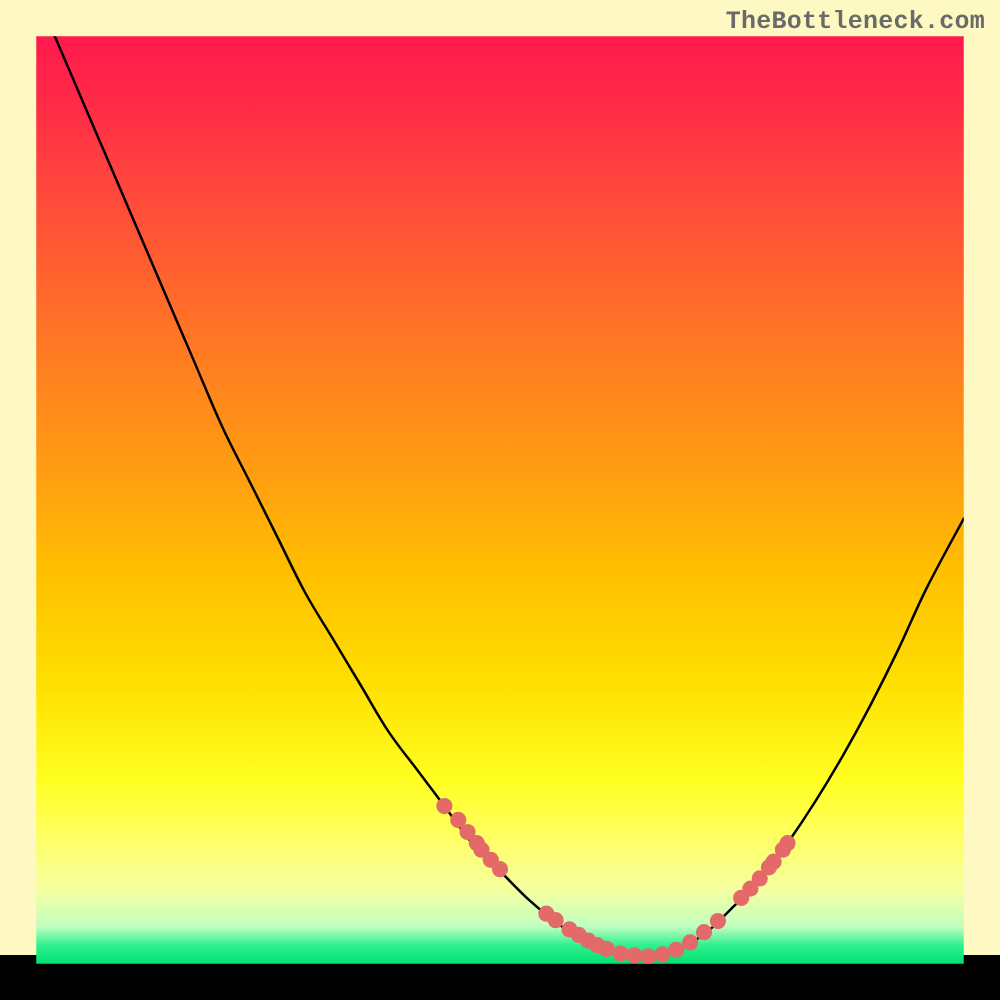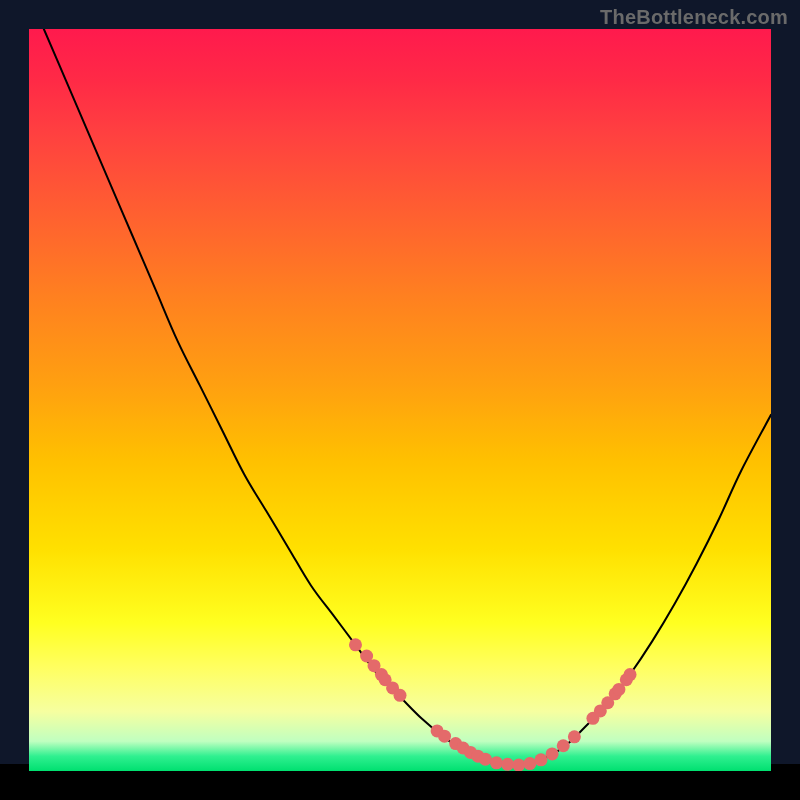--- a/index.html
+++ b/index.html
@@ -8,21 +8,22 @@
     width: 800px;
     height: 800px;
     background: #000;
     overflow: hidden;
     font-family: Arial, Helvetica, sans-serif;
   }
   .frame {
     position: relative;
     width: 800px;
     height: 764px;
-    background: #0f172a;
+    background: #fef9c3;
+    font-family: Liberation Mono, monospace;
   }
   .plot-area {
     position: absolute;
     left: 29px;
     top: 29px;
     width: 742px;
     height: 742px;
     background: linear-gradient(to bottom,
       #ff1a4d 0%,
       #ff2a46 7%,

